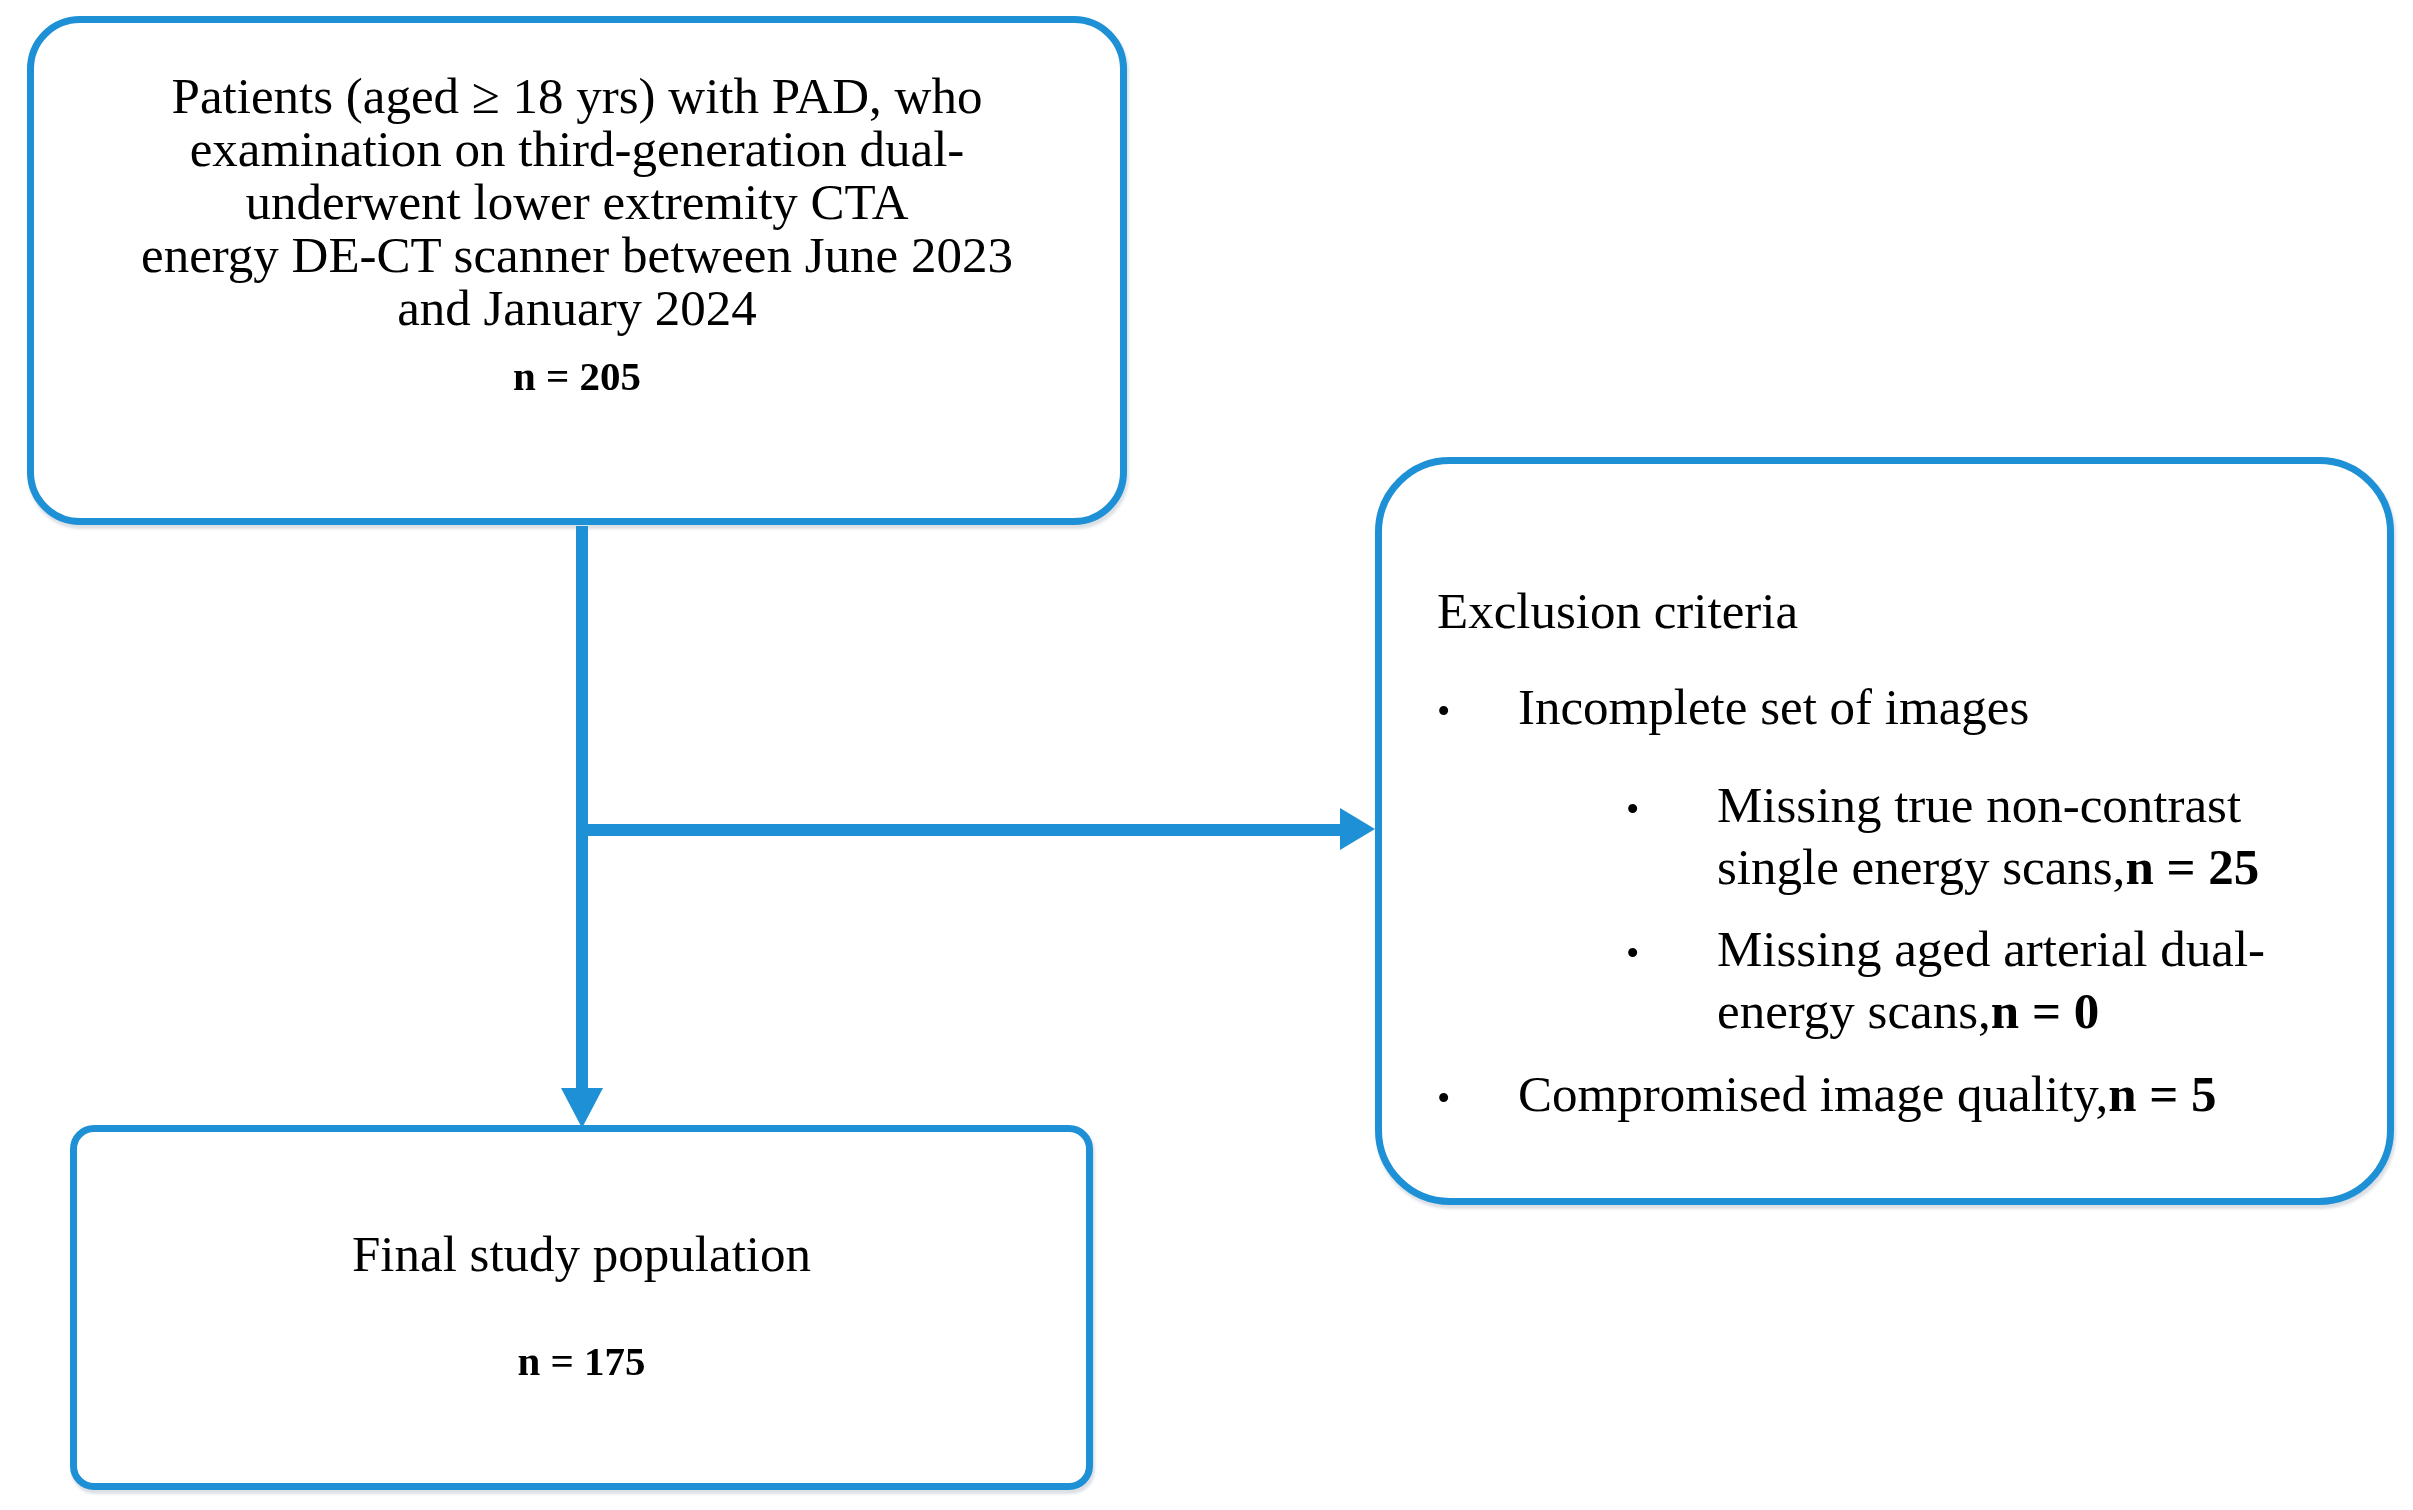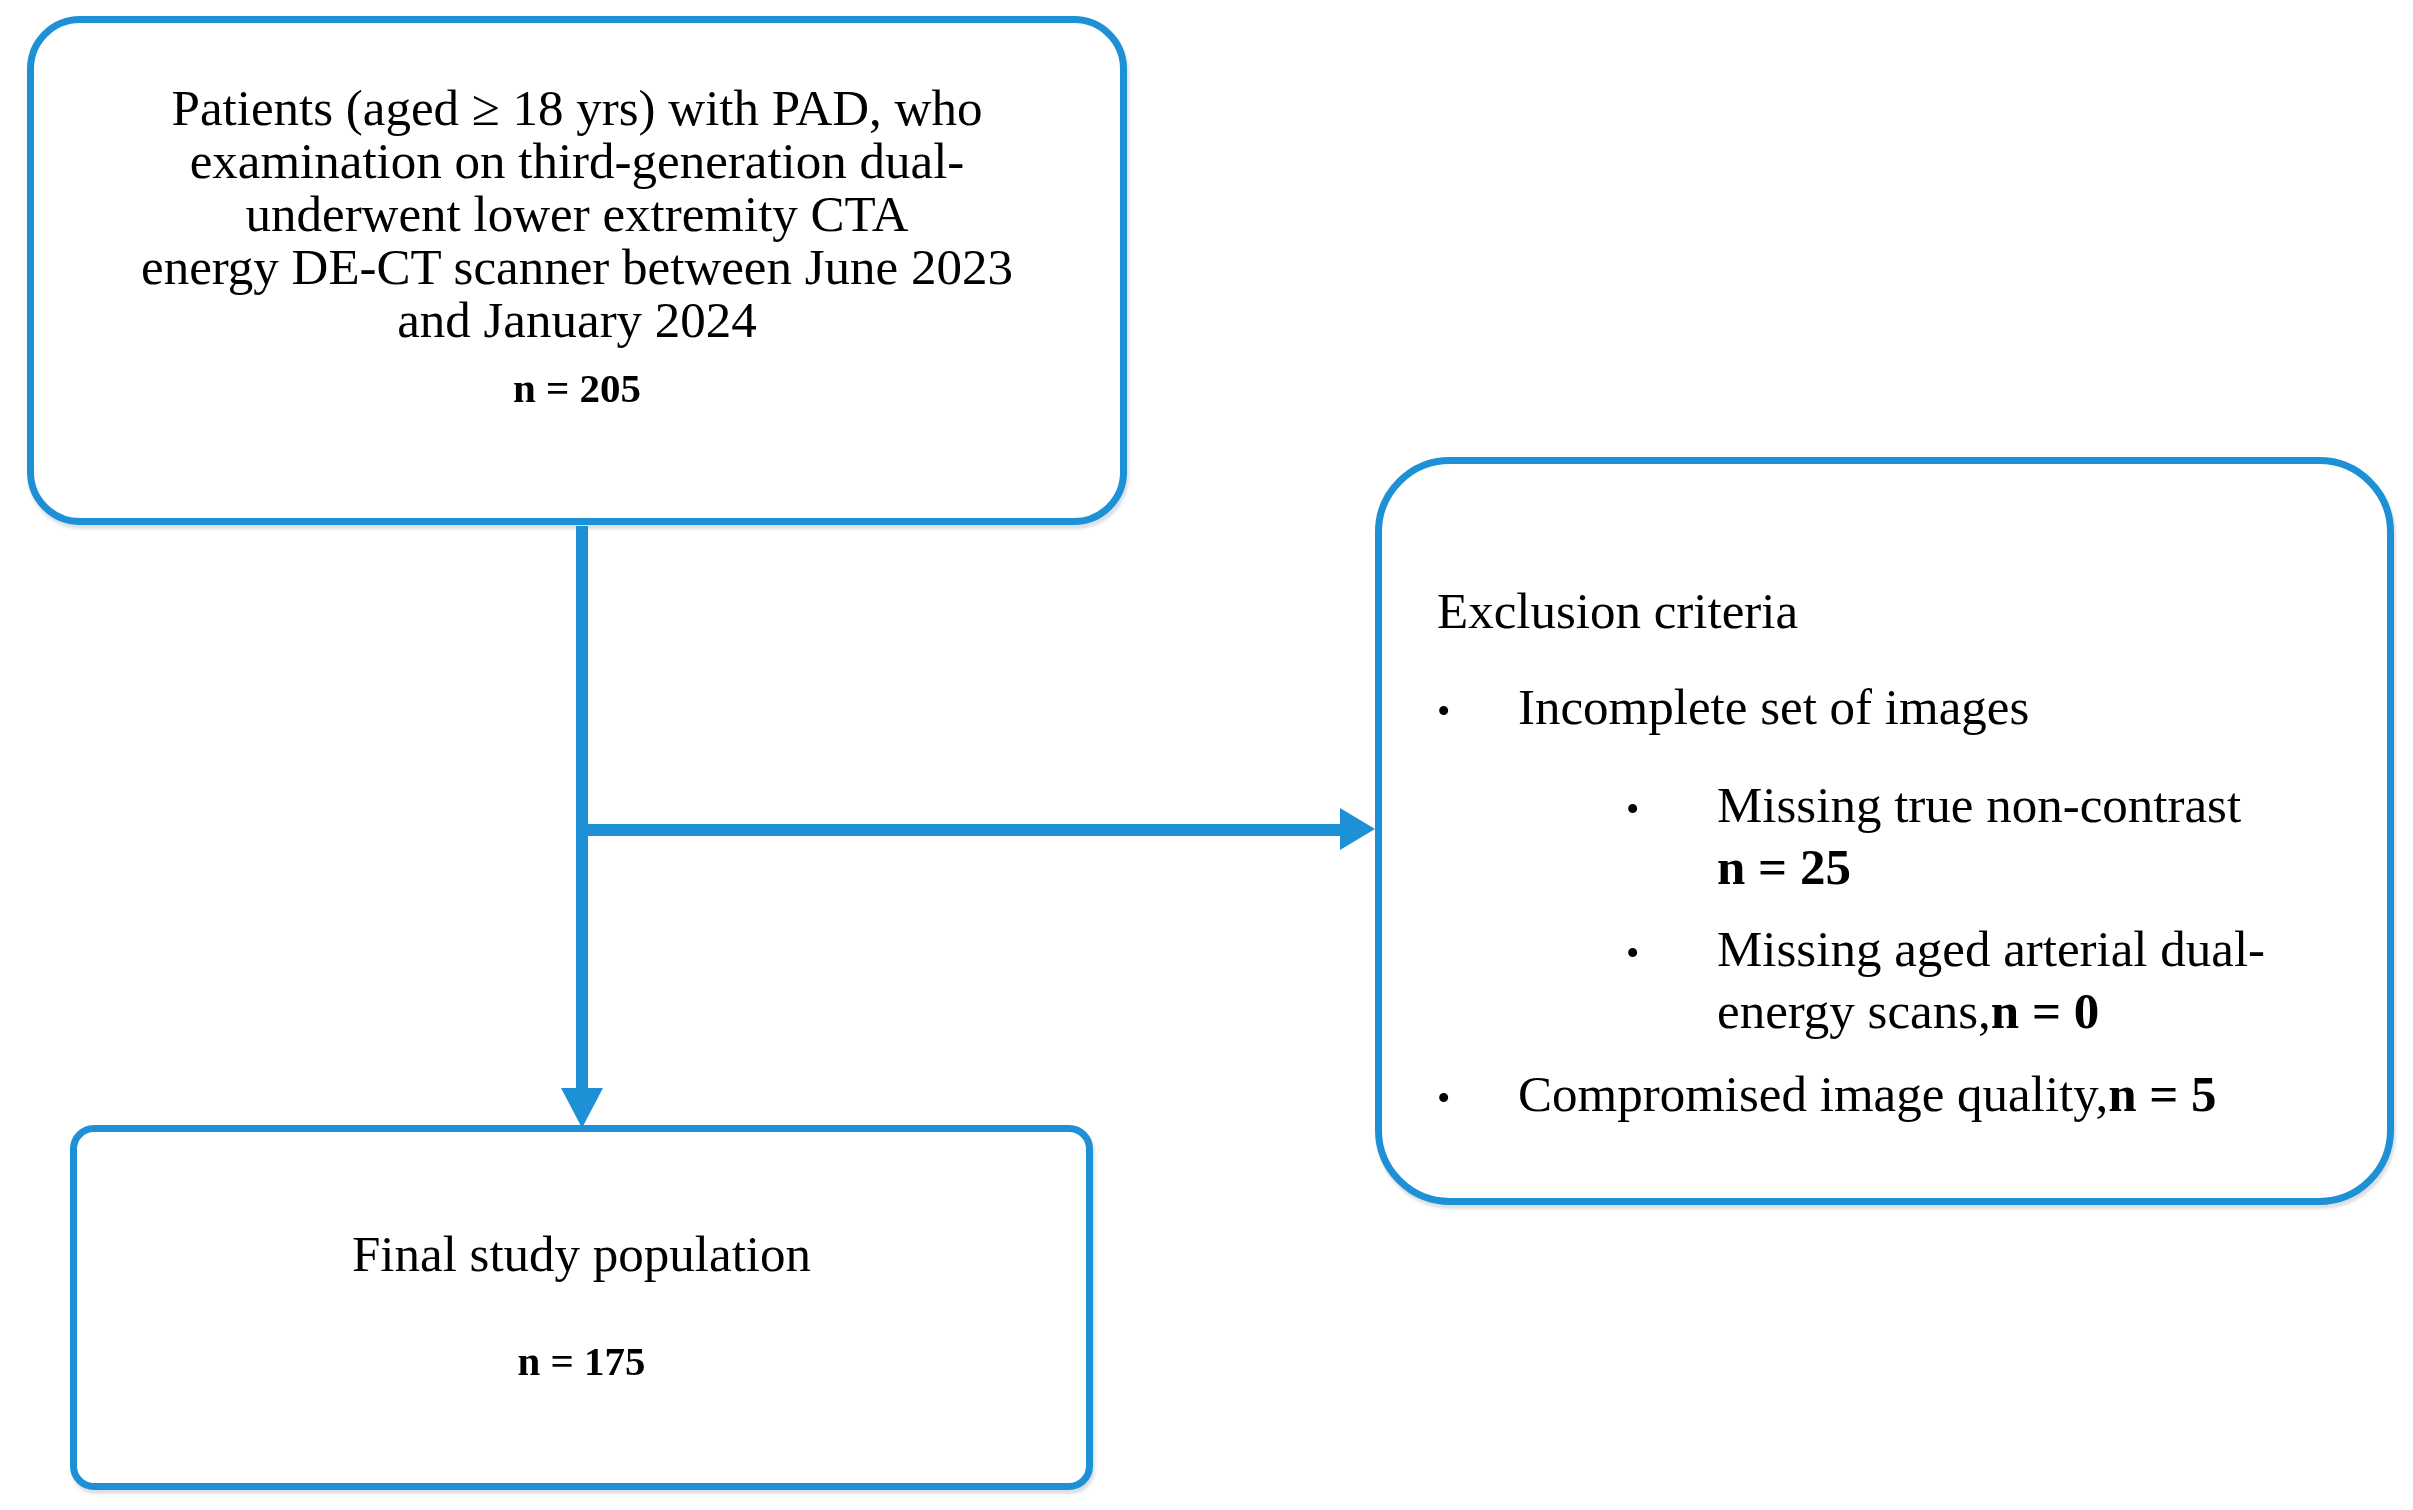--- a/index.html
+++ b/index.html
@@ -22,21 +22,21 @@
     position: absolute;
     box-sizing: border-box;
     border: 7.3px solid var(--accent, #1E90D6);
     background: #ffffff;
     box-shadow: 1.8px 3.6px 2.7px rgba(130, 145, 160, 0.28);
   }
   #top-box {
     left: 27px; top: 16.4px;
     width: 1100px; height: 509px;
     border-radius: 53px;
-    padding-top: 59px;
+    padding-top: 47px;
     text-align: center;
   }
   #exclusion-box {
     left: 1375px; top: 457px;
     width: 1019px; height: 748px;
     border-radius: 75px;
     padding-top: 95px;
   }
   #final-box {
     left: 70px; top: 1125px;
@@ -143,20 +143,21 @@
     </div>
     <div class="xrow l1 mt-a">
       <span class="bullet">•</span>
       <span class="xtext">Incomplete set of images</span>
     </div>
     <div class="xrow l2 mt-b">
       <span class="bullet">•</span>
       <span class="xtext">Missing true non-contrast</span>
     </div>
     <div class="xrow cont">
+      <span class="xtext">single energy scans, </span>
       <span class="xbold">n = 25</span>
     </div>
     <div class="xrow l2 mt-c">
       <span class="bullet">•</span>
       <span class="xtext">Missing aged arterial dual-</span>
     </div>
     <div class="xrow cont">
       <span class="xtext">energy scans, </span>
       <span class="xbold">n = 0</span>
     </div>

